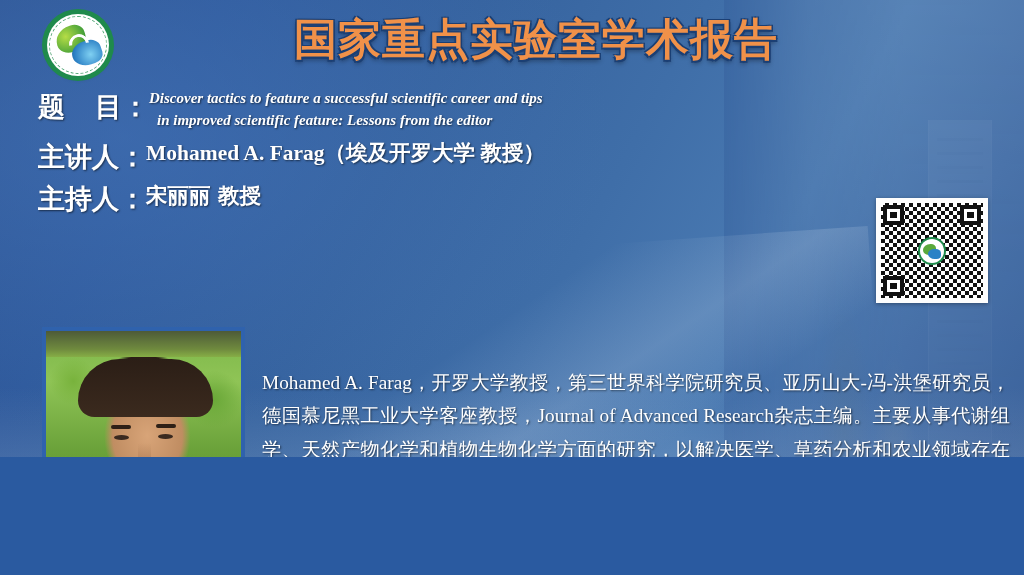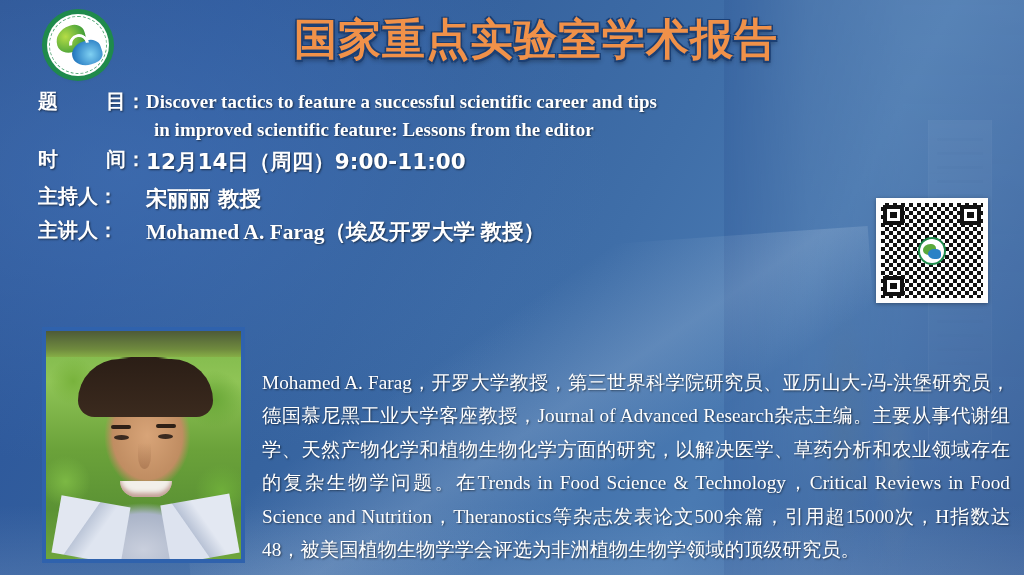--- a/index.html
+++ b/index.html
@@ -4,21 +4,21 @@
 <style>
   * { margin:0; padding:0; box-sizing:border-box; }
   html,body { width:1024px; height:575px; overflow:hidden; }
   body {
     font-family:"Liberation Serif", serif;
     background:#2a5aa0;
   }
 
   #poster{
     position:relative;
-    width:1024px; height:575px;
+    width:1024px; height:457px;
     overflow:hidden;
     background:
       radial-gradient(ellipse 700px 420px at 12% 30%, rgba(70,118,186,.55) 0%, rgba(70,118,186,0) 70%),
       linear-gradient(118deg,
         #2e5594 0%,
         #2f5a9c 18%,
         #36639f 38%,
         #3f6ea8 56%,
         #4a7ab2 72%,
         #3f6ba6 86%,
@@ -103,36 +103,37 @@
       -1.5px  1.5px 0 #1b3f74, 1.5px  1.5px 0 #1b3f74,
       0 3px 5px rgba(0,0,0,.45);
     white-space:nowrap;
   }
 
   
   .info{ position:absolute; left:38px; top:88px; width:960px; }
   .row{ display:flex; align-items:flex-start; margin-bottom:3px; }
   .row .label{
     flex:0 0 108px;
-    font-family:Liberation Mono, monospace;
+    font-family:Liberation Sans, sans-serif;
     font-weight:bold;
-    font-size:20px;
+    font-size:27px;
     color:#ffffff;
     text-shadow:1px 1px 2px rgba(0,0,0,.55);
     white-space:pre;
     line-height:1.48;
+    text-align:right;
   }
   .row .value{
     font-weight:bold;
     font-size:21.5px;
     color:#ffffff;
     text-shadow:1px 1px 2px rgba(0,0,0,.55);
     line-height:1.45;
   }
-  .row.title-row .value{ font-size:19px; max-width:860px; }
+  .row.title-row .value{ font-size:15px; max-width:860px;font-style:italic; }
   .row.title-row .value .l2{ display:block; padding-left:8px; }
   .cn{ font-family:"DejaVu Sans", sans-serif; font-weight:bold; }
 
   
   .qr-wrap{
     position:absolute; left:876px; top:198px; width:112px; height:105px;
     background:#fdfdfd;
     padding:5px;
     box-shadow:0 1px 4px rgba(0,0,0,.35);
   }
@@ -256,36 +257,32 @@
   <div class="info">
 
     <div class="row title-row">
       <div class="label cn">题    目：</div>
       <div class="value">
         <span class="l1">Discover tactics to feature a successful scientific career and tips</span>
         <span class="l2">in improved scientific feature: Lessons from the editor</span>
       </div>
     </div>
 
+
     <div class="row">
-      <div class="label cn">时    间：</div>
-      <div class="value cn">12月14日（周四）9:00-11:00</div>
     </div>
 
     <div class="row">
+      <div class="label cn">主讲人：</div>
+      <div class="value">Mohamed A. Farag（埃及开罗大学 教授）</div>
     </div>
 
     <div class="row">
       <div class="label cn">主持人：</div>
       <div class="value cn">宋丽丽 教授</div>
-    </div>
-
-    <div class="row">
-      <div class="label cn">主讲人：</div>
-      <div class="value">Mohamed A. Farag（埃及开罗大学 教授）</div>
     </div>
   </div>
 
   <div class="qr-wrap">
     <div class="qr">
       <div class="fd tl"></div>
       <div class="fd tr"></div>
       <div class="fd bl"></div>
       <div class="center">
         <div class="g"></div>

